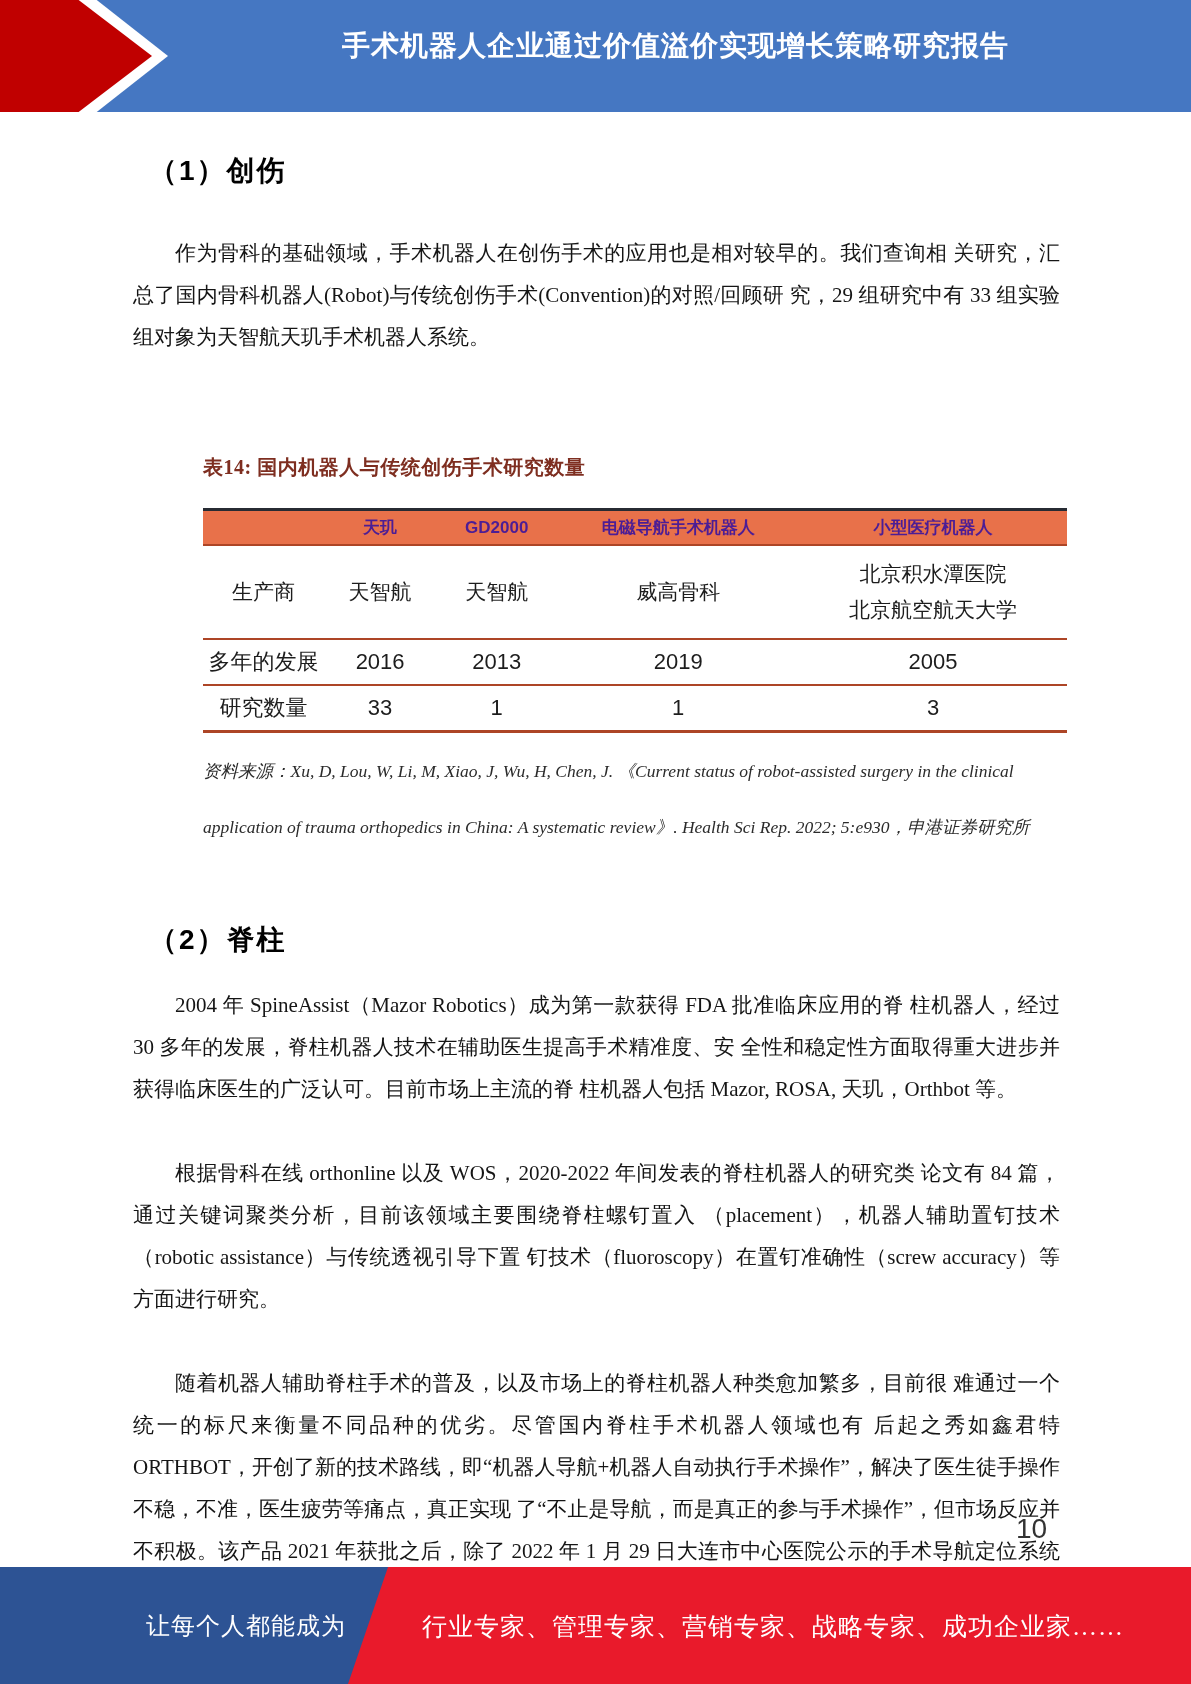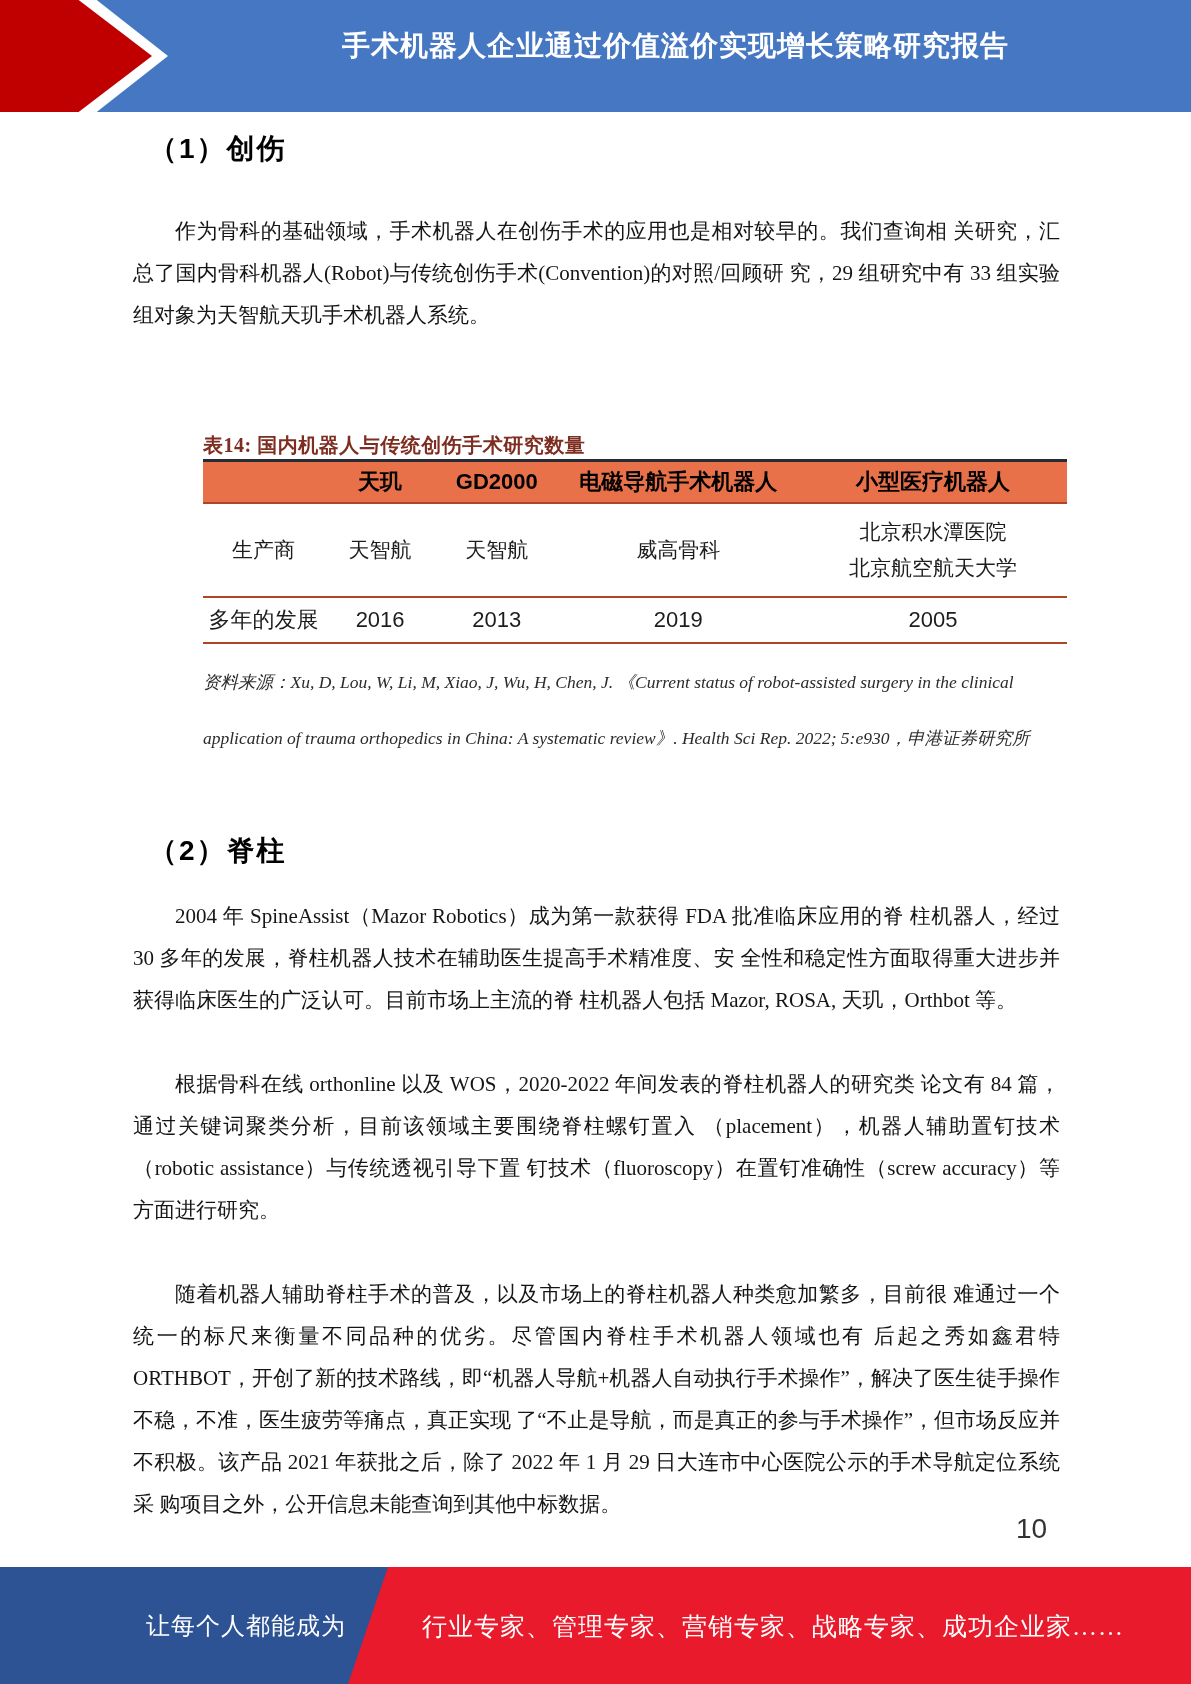--- a/index.html
+++ b/index.html
@@ -38,39 +38,39 @@
     text-align:justify; text-indent:2em;
     color:#151515;
   }
   .p1 { margin-top:24px; }
   .p2 { margin-top:0; }
   .section-heading {
     font-family:"Liberation Sans","DejaVu Sans",sans-serif;
     font-size:28px; font-weight:bold; color:#000;
     margin-left:16px; letter-spacing:2px;
   }
-  .h1 { margin-top:18px; margin-bottom:42px; }
+  .h1 { margin-top:40px; margin-bottom:42px; }
   .h2 { margin-top:66px; margin-bottom:25px; }
   .p3, .p4, .p5 { margin-top:0; }
   .gap-lg { height:96px; }
   .gap-md { height:42px; }
 
   
   .table-block { margin-left:203px; width:864px; }
   .table-caption {
     font-size:20px; font-weight:bold; color:#7E2E20;
-    margin-bottom:0; letter-spacing:0.5px;
+    margin-bottom:27px; letter-spacing:0.5px;
   }
   table.data {
     width:864px; border-collapse:collapse;
     border-top:3px solid #272B33;
   }
   table.data th {
-    background:#E8714A; color:#000000; font-weight:bold;
-    font-size:22px; padding:5px 4px; text-align:center;
+    background:#E8714A; color:#4c1d95; font-weight:bold;
+    font-size:17px; padding:5px 4px; text-align:center;
     border-bottom:2px solid #AD4526;
   }
   th.latin, td.latin { font-family:"Liberation Sans","DejaVu Sans",sans-serif; }
   table.data td {
     font-size:21px; color:#1d1d1d; text-align:center;
     padding:7px 4px; vertical-align:middle;
   }
   tr.r-producer td { border-bottom:2px solid #AD4526; padding-top:10px; padding-bottom:10px; }
   tr.r-launch   td { border-bottom:2px solid #AD4526; font-size:22px; }
   tr.r-count    td { border-bottom:3px solid #AD4526; font-size:22px; }
@@ -160,20 +160,27 @@
             <span class="cell-line">北京航空航天大学</span>
           </td>
         </tr>
         <tr class="r-launch">
           <td>多年的发展</td>
           <td class="latin">2016</td>
           <td class="latin">2013</td>
           <td class="latin">2019</td>
           <td class="latin">2005</td>
         </tr>
+        <tr class="r-count">
+          <td>研究数量</td>
+          <td class="latin">33</td>
+          <td class="latin">1</td>
+          <td class="latin">1</td>
+          <td class="latin">3</td>
+        </tr>
       </tbody>
     </table>
     <div class="table-source">资料来源：Xu, D, Lou, W, Li, M, Xiao, J, Wu, H, Chen, J. 《Current status of robot-assisted surgery in the clinical application of trauma orthopedics in China: A systematic review》. Health Sci Rep. 2022; 5:e930，申港证券研究所</div>
   </div>
 
   <div class="content">
     <div class="section-heading h2">（2）脊柱</div>
 
     <p class="para p3">2004 年 SpineAssist（Mazor Robotics）成为第一款获得 FDA 批准临床应用的脊 柱机器人，经过 30 多年的发展，脊柱机器人技术在辅助医生提高手术精准度、安 全性和稳定性方面取得重大进步并获得临床医生的广泛认可。目前市场上主流的脊 柱机器人包括 Mazor, ROSA, 天玑，Orthbot 等。</p>
     <div class="gap-md"></div>

